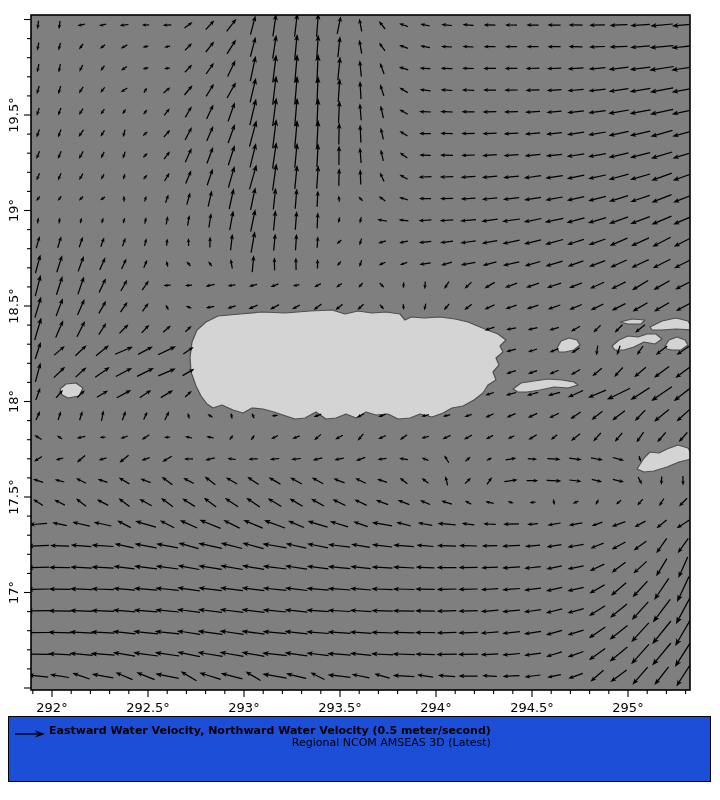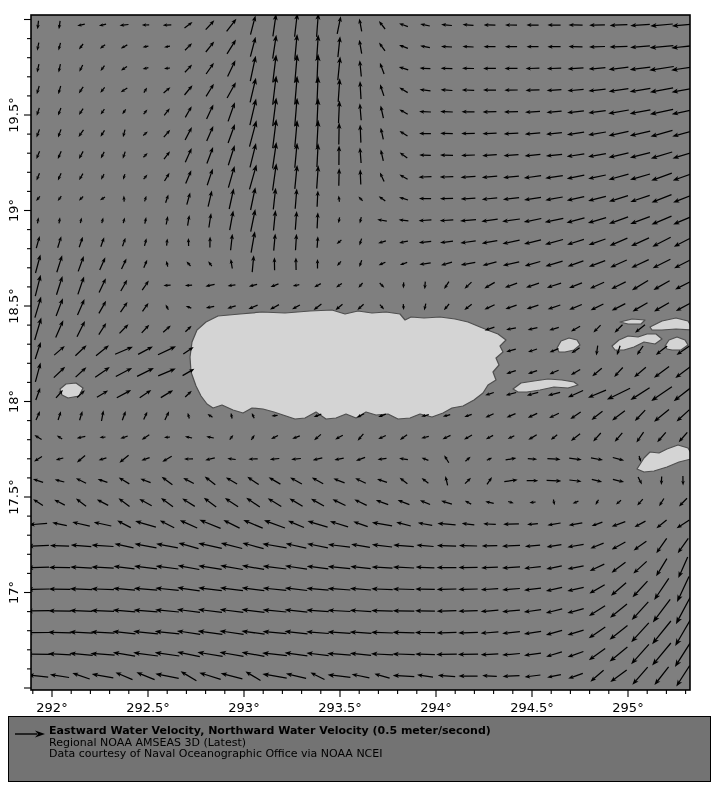--- a/index.html
+++ b/index.html
@@ -121,24 +121,23 @@
         <line x1="31" y1="688" x2="24" y2="688" stroke="#000" stroke-width="1.1"></line>
         <text transform="translate(18,115) rotate(-90)" text-anchor="middle" class="tick-label">19.5°</text>
         <text transform="translate(18,210.5) rotate(-90)" text-anchor="middle" class="tick-label">19°</text>
         <text transform="translate(18,306) rotate(-90)" text-anchor="middle" class="tick-label">18.5°</text>
         <text transform="translate(18,401.5) rotate(-90)" text-anchor="middle" class="tick-label">18°</text>
         <text transform="translate(18,497) rotate(-90)" text-anchor="middle" class="tick-label">17.5°</text>
         <text transform="translate(18,592.5) rotate(-90)" text-anchor="middle" class="tick-label">17°</text>
       </g>
     </svg>
 
-  <div class="legend-box" style="background: #737373; border-color: rgb(0, 0, 0);">
+  <div class="legend-box" style="background: #1d4ed8; border-color: rgb(0, 0, 0); text-align: right;">
     <svg class="legend-arrow" width="32" height="12" viewBox="0 0 32 12">
       <path d="M1 6 L23 6" stroke="#000" stroke-width="1.4" fill="none"></path>
       <path d="M31 6 L21 2.4 L24 6 L21 9.6 Z" fill="#000"></path>
     </svg>
     <div class="legend-text">
       <div class="legend-title">Eastward Water Velocity, Northward Water Velocity (0.5 meter/second)</div>
-      <div>Regional NOAA AMSEAS 3D (Latest)</div>
-      <div>Data courtesy of Naval Oceanographic Office via NOAA NCEI</div>
+      <div>Regional NCOM AMSEAS 3D (Latest)</div>
     </div>
   </div>
 </div>
 
 </body></html>

